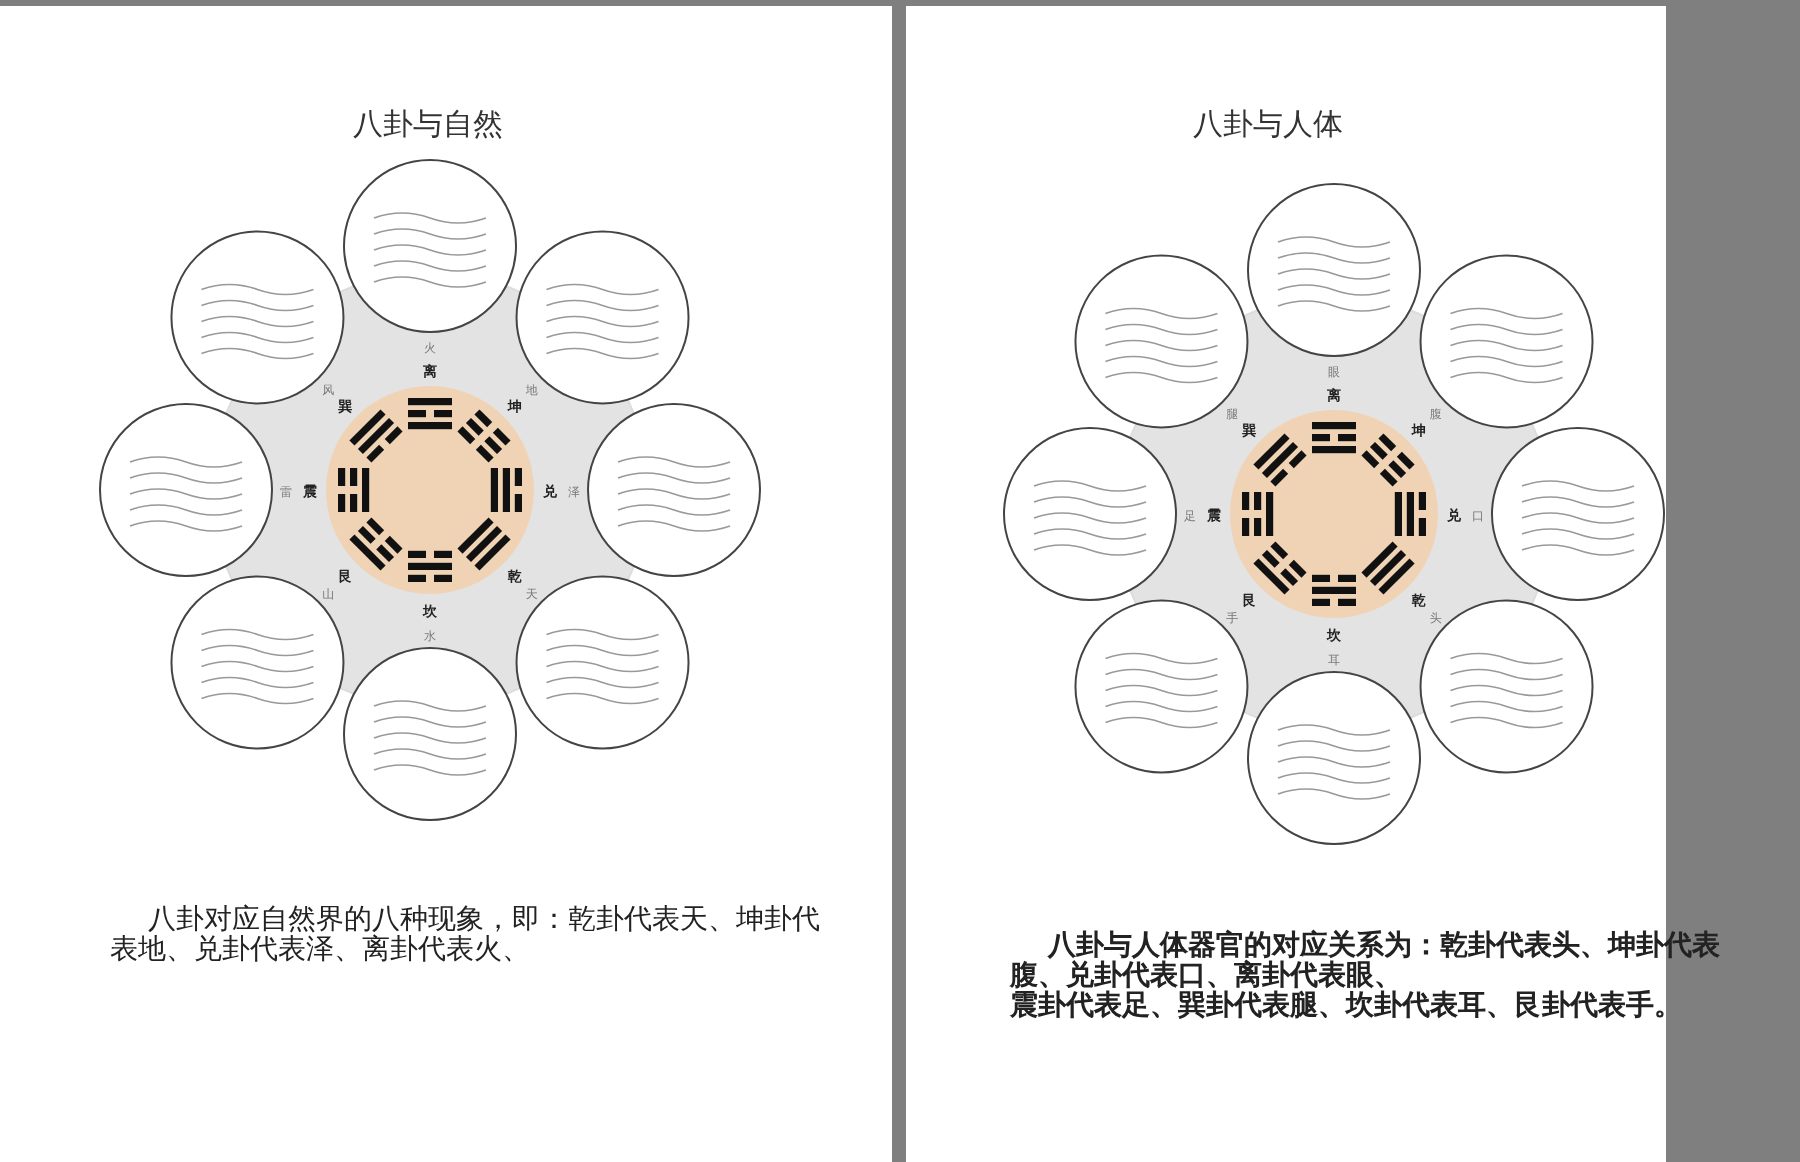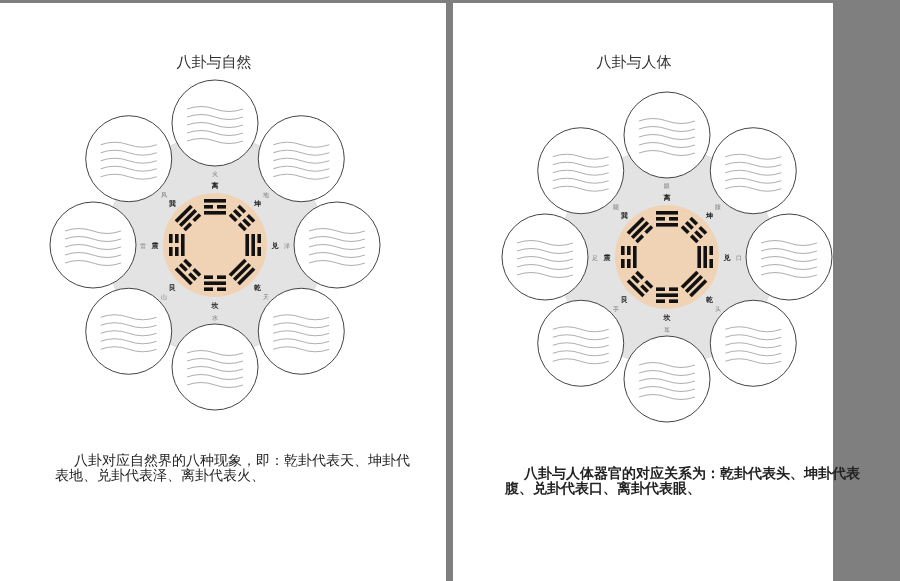--- a/index.html
+++ b/index.html
@@ -305,14 +305,15 @@
             <path d="M-114.26702730475881 -92.26702730475878 q14 -5 28 0 t28 0" fill="none" stroke="#999" stroke-width="0.8"></path>
             <path d="M-114.26702730475881 -84.26702730475878 q14 -5 28 0 t28 0" fill="none" stroke="#999" stroke-width="0.8"></path>
             <path d="M-114.26702730475881 -76.26702730475878 q14 -5 28 0 t28 0" fill="none" stroke="#999" stroke-width="0.8"></path>
             <path d="M-114.26702730475881 -68.26702730475878 q14 -5 28 0 t28 0" fill="none" stroke="#999" stroke-width="0.8"></path>
           </g>
         </g>
     </g>
   </svg>
   <div class="body-text" style="left:52px;top:463px;width:370px;font-weight:bold;">
     <p class="indent">八卦与人体器官的对应关系为：乾卦代表头、坤卦代表腹、兑卦代表口、离卦代表眼、</p>
+    <p>震卦代表足、巽卦代表腿、坎卦代表耳、艮卦代表手。</p>
   </div>
 </div>
 
 </body></html>

